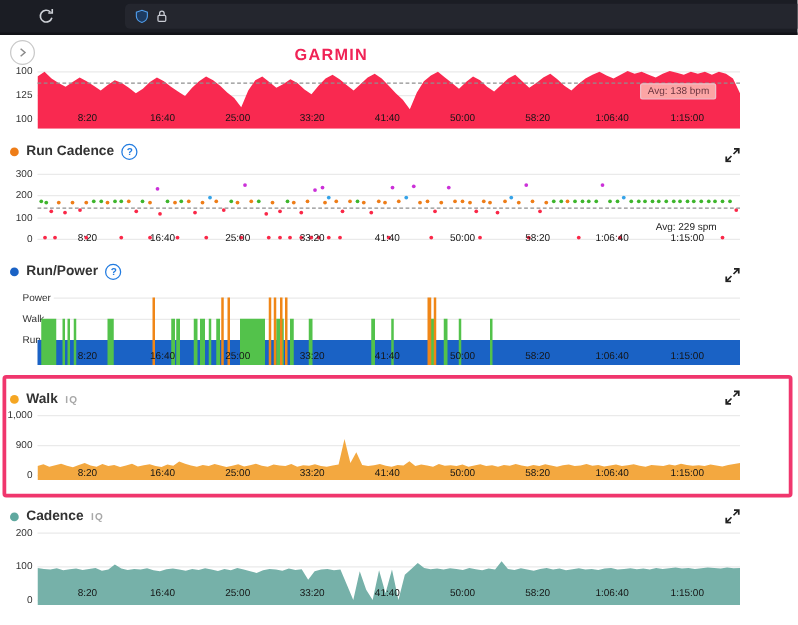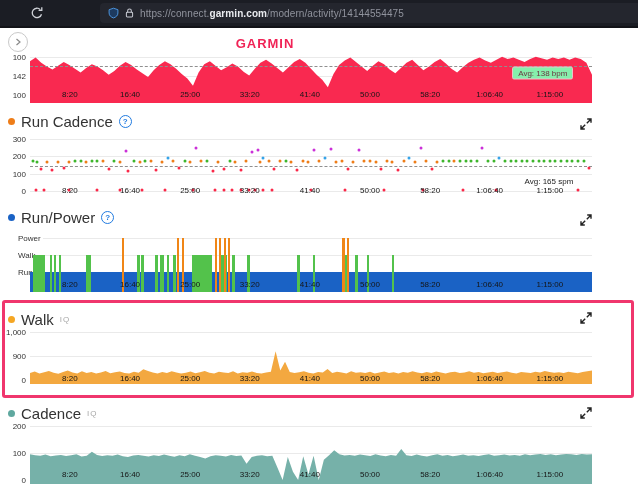--- a/index.html
+++ b/index.html
@@ -17,33 +17,33 @@
 
   
   .back-btn{position:absolute;left:8px;top:32px;width:18px;height:18px;border:1px solid #c9c9c9;
     border-radius:50%;display:flex;align-items:center;justify-content:center;background:#fff;cursor:pointer;z-index:10}
   .brand{position:absolute;top:36px;left:0;width:530px;text-align:center;font-size:13px;font-weight:bold;
     letter-spacing:1px;color:#f02356}
 
   
   .sec-head{position:absolute;left:8px;height:16px;display:flex;align-items:center;gap:6px}
   .dot{width:7px;height:7px;border-radius:50%;flex:0 0 auto}
-  .sec-title{font-size:15px;font-weight:normal;color:#333}
+  .sec-title{font-size:11px;font-weight:bold;color:#333}
   .help{width:11px;height:11px;border:1px solid #217be0;border-radius:50%;color:#217be0;
     font-size:8px;font-weight:bold;display:flex;align-items:center;justify-content:center;cursor:pointer}
-  .iq{font-size:8px;color:#a8a8a8;letter-spacing:1px;font-weight:normal}
+  .iq{font-size:8px;color:#a8a8a8;letter-spacing:1px;font-weight:bold}
   .expand{position:absolute;right:46px;width:12px;height:12px;cursor:pointer}
 
   .plot{position:absolute;left:30px;width:562px;z-index:2}
   .grid{position:absolute;left:0;right:0;height:1px;background:#eaeaea}
   .ylab{position:absolute;right:calc(100% + 4px);transform:translateY(-50%);font-size:8px;color:#333;white-space:nowrap}
   .ylab.word{right:auto;left:-12px;background:#fff;padding-right:2px}
   .xlab{position:absolute;transform:translateX(-50%);font-size:8px;color:#151515;white-space:nowrap;z-index:6}
   .avgline{position:absolute;left:0;right:0;border-top:1px dashed #8f8f8f;z-index:5}
-  .avgbox{position:absolute;transform:translateY(-50%);background:#86efac;border:1px solid #eec0c8;
+  .avgbox{position:absolute;transform:translateY(-50%);background:#fca5a5;border:1px solid #eec0c8;
     color:#6b3540;font-size:8px;padding:1px 5px;border-radius:2px;white-space:nowrap;z-index:7}
   .avgtext{position:absolute;font-size:8px;color:#222;white-space:nowrap;z-index:7}
   svg.area{position:absolute;inset:0;width:100%;height:100%;z-index:3}
   .pt{position:absolute;width:3px;height:3px;border-radius:50%;transform:translate(-50%,-50%);z-index:4}
   .rw{position:absolute;bottom:0;z-index:3}
 
   .hl-border{position:absolute;left:2px;top:300px;width:632px;height:98px;box-sizing:border-box;
     border:3px solid #f0366d;border-radius:3px;z-index:9;pointer-events:none}
 </style>
 </head>
@@ -55,36 +55,35 @@
     <path d="M11.8 1.2v3.2H8.6" fill="none" stroke="#cfd2d8" stroke-width="1.3"></path>
   </svg>
   <div class="url-bar">
     <svg width="11" height="12" viewBox="0 0 12 12">
       <path d="M6 .8 L10.8 2.4 V6 C10.8 8.8 8.7 10.5 6 11.4 C3.3 10.5 1.2 8.8 1.2 6 V2.4 Z" fill="#1d3a5f" stroke="#4f9be8" stroke-width="1"></path>
     </svg>
     <svg width="11" height="12" viewBox="0 0 12 12">
       <path d="M4 5.2 V3.6 a2 2 0 0 1 4 0 V5.2" fill="none" stroke="#c9ccd4" stroke-width="1.1"></path>
       <rect x="2.6" y="5.2" width="6.8" height="5.2" rx="1" fill="none" stroke="#c9ccd4" stroke-width="1.1"></rect>
     </svg>
-    <span class="url-text"><span>https://connect.</span><b>garmin.com</b><span>/modern/activity/14144554475</span></span>
   </div>
 </div>
 
 <div class="back-btn">
   <svg width="8" height="8" viewBox="0 0 8 8">
     <polyline points="2.5,1 6,4 2.5,7" fill="none" stroke="#8a8a8a" stroke-width="1.2"></polyline>
   </svg>
 </div>
 <div class="brand">GARMIN</div>
 
 <div class="plot" style="top:56px;height:47px">
     <div class="grid" style="top: 3.1746%;"></div>
     <div class="ylab" style="top: 3.1746%;">100</div>
     <div class="grid" style="top: 42.8571%;"></div>
-    <div class="ylab" style="top: 42.8571%;">142</div>
+    <div class="ylab" style="top: 42.8571%;">125</div>
     <div class="grid" style="top: 82.5397%;"></div>
     <div class="ylab" style="top: 82.5397%;">100</div>
     <svg class="area" viewBox="0 0 1000 1000" preserveAspectRatio="none">
       <polygon points="0.0,111.1 10.0,31.7 20.0,142.9 30.0,222.2 40.0,285.7 50.0,206.3 60.0,127.0 70.0,190.5 80.0,269.8 90.0,349.2 100.0,254.0 110.0,174.6 120.0,222.2 130.0,301.6 140.0,396.8 150.0,317.5 160.0,206.3 170.0,127.0 180.0,190.5 190.0,285.7 200.0,365.1 210.0,444.4 220.0,301.6 230.0,190.5 240.0,111.1 250.0,174.6 260.0,269.8 270.0,381.0 280.0,476.2 290.0,634.9 300.0,349.2 310.0,174.6 320.0,111.1 330.0,206.3 340.0,301.6 350.0,238.1 360.0,158.7 370.0,222.2 380.0,333.3 390.0,412.7 400.0,269.8 410.0,142.9 420.0,79.4 430.0,158.7 440.0,254.0 450.0,349.2 460.0,238.1 470.0,127.0 480.0,63.5 490.0,142.9 500.0,269.8 510.0,396.8 520.0,507.9 530.0,666.7 540.0,381.0 550.0,190.5 560.0,95.2 570.0,31.7 580.0,127.0 590.0,222.2 600.0,317.5 610.0,206.3 620.0,111.1 630.0,174.6 640.0,285.7 650.0,365.1 660.0,254.0 670.0,142.9 680.0,79.4 690.0,190.5 700.0,301.6 710.0,222.2 720.0,127.0 730.0,63.5 740.0,158.7 750.0,269.8 760.0,349.2 770.0,238.1 780.0,142.9 790.0,79.4 800.0,31.7 810.0,95.2 820.0,142.9 830.0,79.4 840.0,15.9 850.0,63.5 860.0,31.7 870.0,79.4 880.0,127.0 890.0,63.5 900.0,15.9 910.0,47.6 920.0,79.4 930.0,31.7 940.0,63.5 950.0,31.7 960.0,79.4 970.0,31.7 980.0,63.5 990.0,142.9 1000.0,396.8 1000,1000 0,1000" fill="#f92950"></polygon>
     </svg>
     <div class="avgline" style="top: 22.2222%;"></div>
     <div class="avgbox" style="left: 85.8%; top: 36%;">Avg: 138 bpm</div>
     <div class="xlab" style="left: 7.1%; top: 73%;">8:20</div>
     <div class="xlab" style="left: 17.8%; top: 73%;">16:40</div>
     <div class="xlab" style="left: 28.5%; top: 73%;">25:00</div>
@@ -232,21 +231,21 @@
     <div class="pt" style="left: 41.5%; top: 91.1111%; background: rgb(250, 40, 72);"></div>
     <div class="pt" style="left: 43%; top: 91.1111%; background: rgb(250, 40, 72);"></div>
     <div class="pt" style="left: 50%; top: 91.1111%; background: rgb(250, 40, 72);"></div>
     <div class="pt" style="left: 56%; top: 91.1111%; background: rgb(250, 40, 72);"></div>
     <div class="pt" style="left: 63%; top: 91.1111%; background: rgb(250, 40, 72);"></div>
     <div class="pt" style="left: 70%; top: 91.1111%; background: rgb(250, 40, 72);"></div>
     <div class="pt" style="left: 77%; top: 91.1111%; background: rgb(250, 40, 72);"></div>
     <div class="pt" style="left: 83%; top: 91.1111%; background: rgb(250, 40, 72);"></div>
     <div class="pt" style="left: 97.5%; top: 91.1111%; background: rgb(250, 40, 72);"></div>
     <div class="avgline" style="top: 52.2222%;"></div>
-    <div class="avgtext" style="left: 88%; top: 70%;">Avg: 165 spm</div>
+    <div class="avgtext" style="left: 88%; top: 70%;">Avg: 229 spm</div>
     <div class="xlab" style="left: 7.1%; top: 84%;">8:20</div>
     <div class="xlab" style="left: 17.8%; top: 84%;">16:40</div>
     <div class="xlab" style="left: 28.5%; top: 84%;">25:00</div>
     <div class="xlab" style="left: 39.1%; top: 84%;">33:20</div>
     <div class="xlab" style="left: 49.8%; top: 84%;">41:40</div>
     <div class="xlab" style="left: 60.5%; top: 84%;">50:00</div>
     <div class="xlab" style="left: 71.2%; top: 84%;">58:20</div>
     <div class="xlab" style="left: 81.8%; top: 84%;">1:06:40</div>
     <div class="xlab" style="left: 92.5%; top: 84%;">1:15:00</div>
   </div>

